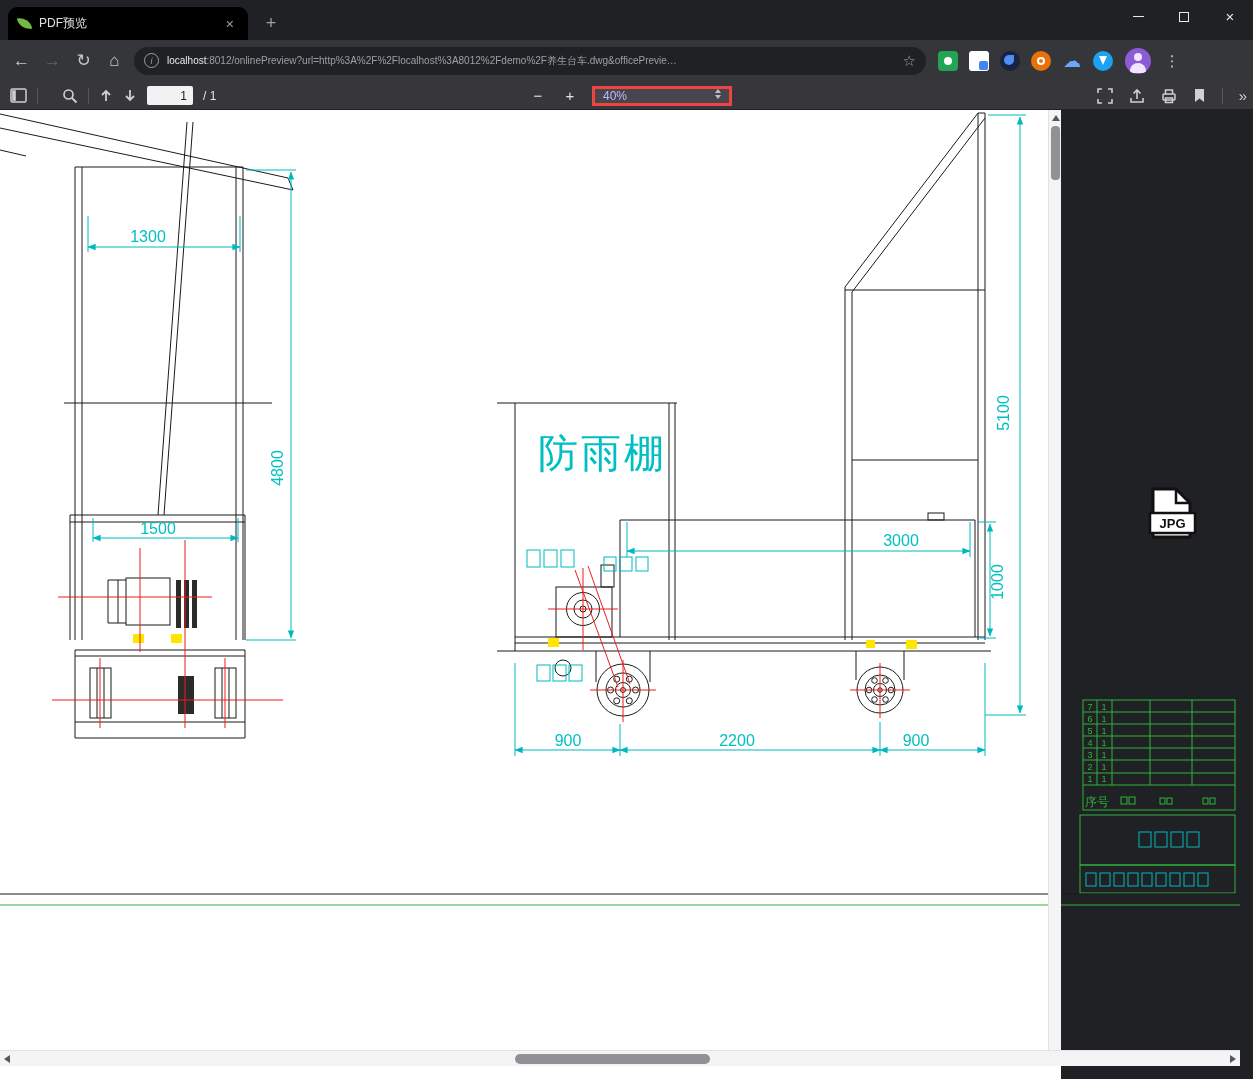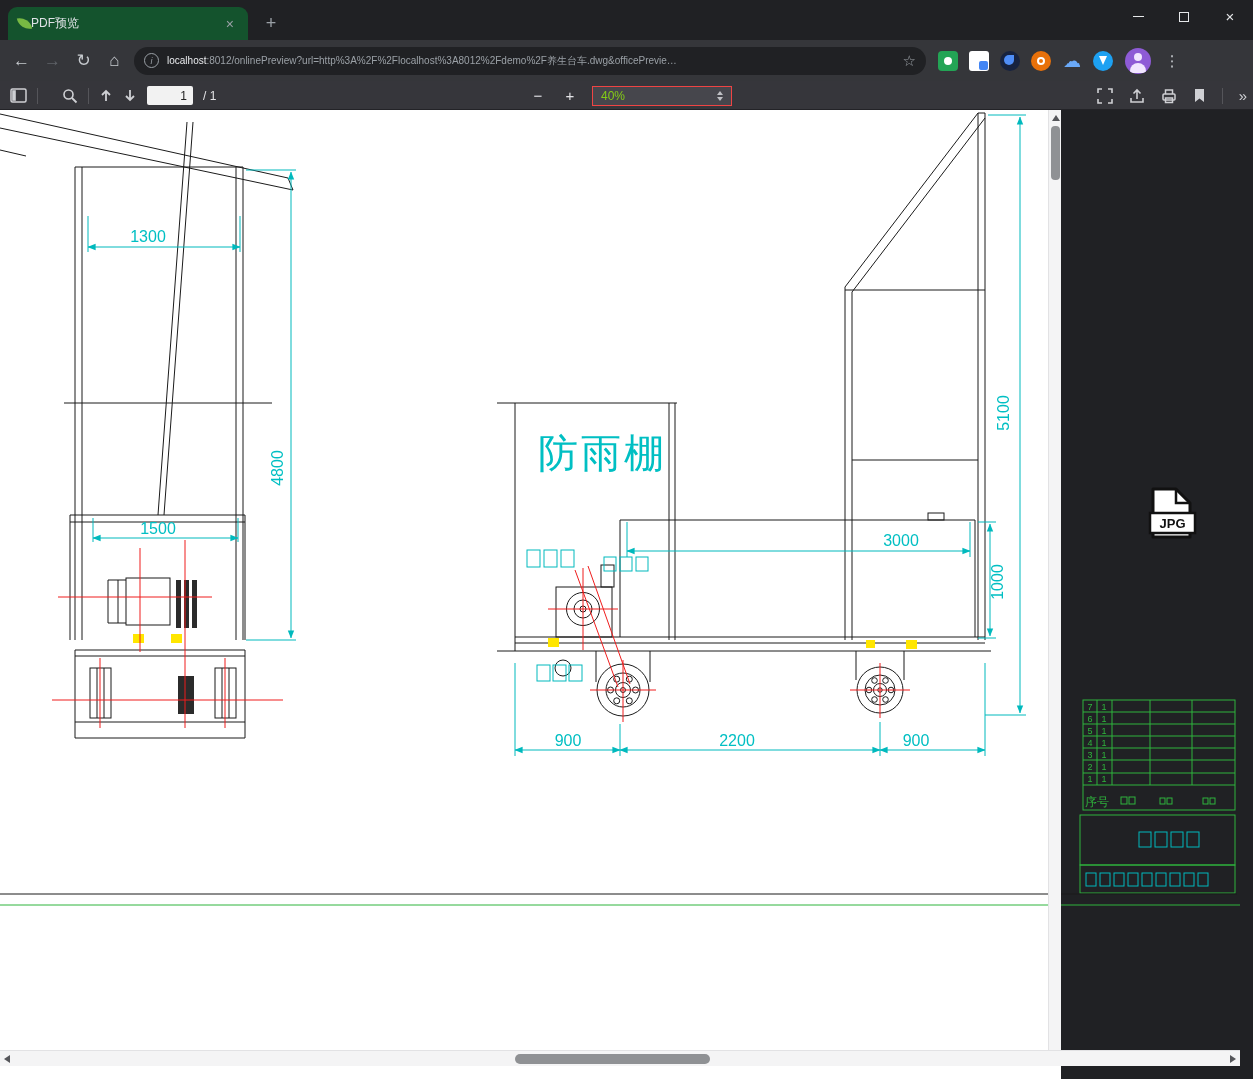--- a/index.html
+++ b/index.html
@@ -1,22 +1,22 @@
 <!DOCTYPE html>
 <html><head>
 <meta charset="utf-8">
 <style>
   * { margin:0; padding:0; box-sizing:border-box; }
   html,body { width:1253px; height:1079px; overflow:hidden; }
   body { position:relative; font-family:"Liberation Sans", sans-serif; background:#202124; }
 
   
   .tabstrip { position:absolute; top:0; left:0; width:1253px; height:40px; background:#202124; }
-  .tab { position:absolute; left:8px; top:7px; width:240px; height:33px; background:#14532d;
-         border-radius:9px 9px 0 0; display:flex; align-items:center; padding:0 10px; 
+  .tab { position:absolute; left:8px; top:7px; width:240px; height:33px; background:#000000;
+         border-radius:9px 9px 0 0; display:flex; align-items:center; padding:0 10px; gap:8px;
          color:#dfe2e6; font-size:12px; }
   .leaf { width:13px; height:13px; background:#77b843; border-radius:0 100% 0 100%;
           transform:rotate(-12deg); flex:none; }
   .tab-title { white-space:nowrap; overflow:hidden; flex:1; }
   .tab-close { color:#9aa0a6; font-size:14px; line-height:1; padding:2px 4px; }
   .newtab { position:absolute; left:258px; top:10px; width:26px; height:26px; color:#9aa0a6;
             font-size:18px; display:flex; align-items:center; justify-content:center; }
   .wincontrols { position:absolute; right:0; top:0; display:flex; }
   .winbtn { width:46px; height:33px; display:flex; align-items:center; justify-content:center;
             color:#e6e8ea; font-size:15px; }
@@ -64,22 +64,22 @@
   .pg-left, .pg-center, .pg-right { position:absolute; top:0; height:29px; display:flex; align-items:center; }
   .pg-left { left:10px; gap:10px; }
   .pg-center { left:528px; gap:12px; }
   .pg-right { right:6px; gap:16px; }
   .sep { width:1px; height:16px; background:#55555a; }
   .tbtn { display:flex; align-items:center; justify-content:center; }
   .pageinput { width:46px; height:19px; background:#f2f2f2; border:none; border-radius:2px;
                font-size:12px; color:#222; text-align:right; padding-right:6px; font-family:"Liberation Sans",sans-serif; }
   .pagetotal { font-size:12px; color:#e3e3e6; }
   .zoombtn { font-size:15px; color:#e3e3e6; width:20px; text-align:center; }
-  .zoomsel { width:140px; height:20px; background:#46464c; border:1px solid #ef4444; color:#84cc16;
-             font-size:12px; display:flex; align-items:center; padding:0 8px; }
+  .zoomsel { width:140px; height:20px; background:#46464c; border:3px solid #ef4444; color:#c4b5fd;
+             font-size:12px; display:flex; align-items:flex-start; padding:0 8px; }
   .zoomsel .val { flex:1; }
   .spin { display:flex; flex-direction:column; gap:2px; align-items:center; }
   .spin b { width:0; height:0; border-left:3.5px solid transparent; border-right:3.5px solid transparent; }
   .spin .u { border-bottom:4px solid #bfc0c4; }
   .spin .d { border-top:4px solid #bfc0c4; }
   .more { font-size:15px; color:#cfd0d4; }
 
   
   .content { position:absolute; top:110px; left:0; width:1061px; height:969px; background:#ffffff; }
   svg.cad { position:absolute; top:0; left:0; }

